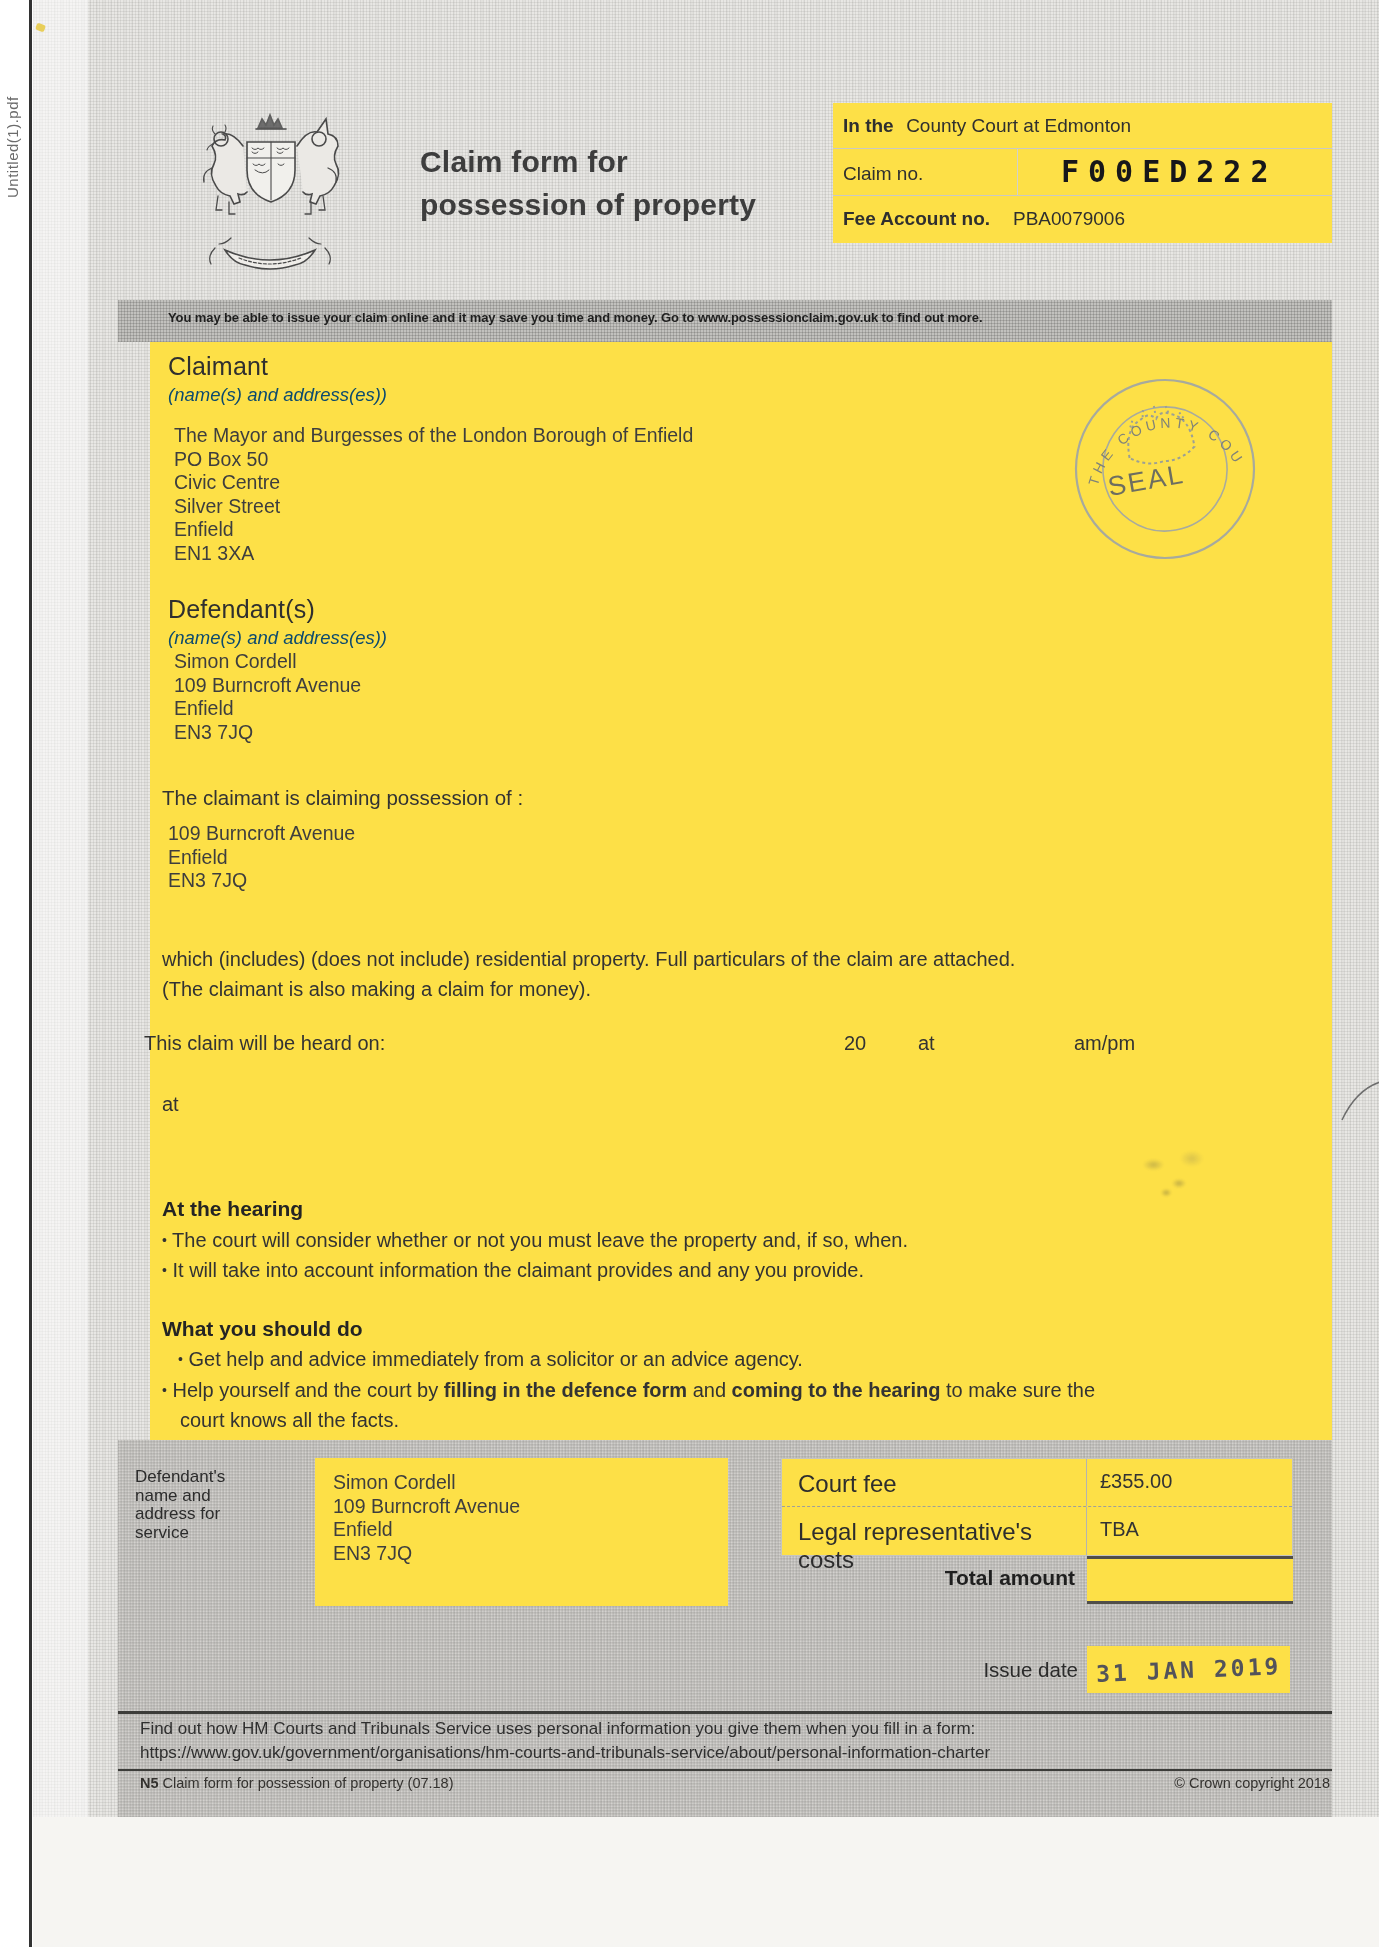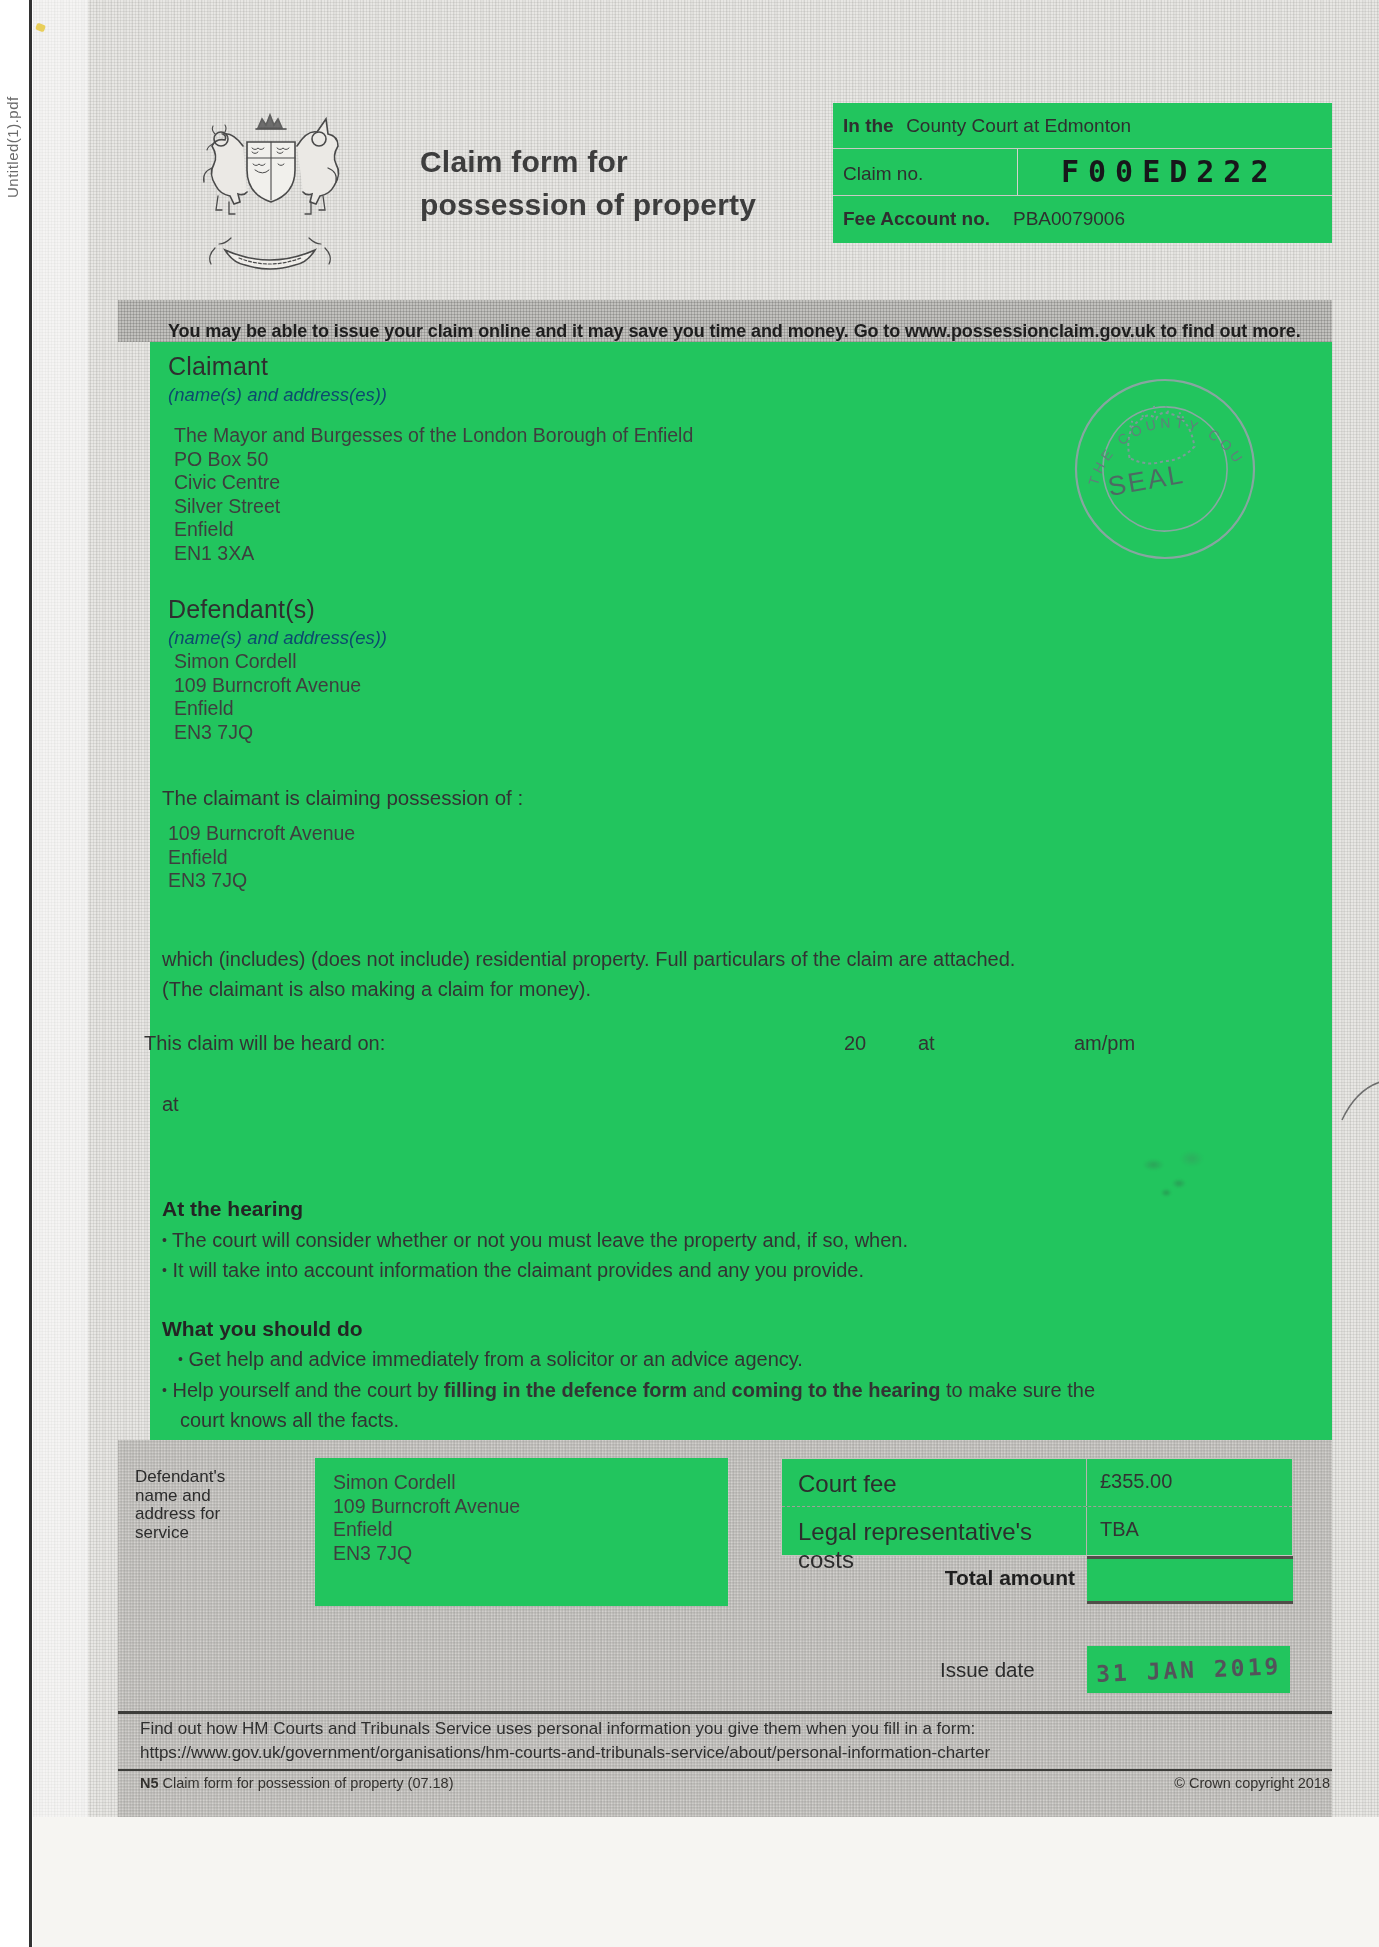--- a/index.html
+++ b/index.html
@@ -13,32 +13,32 @@
         repeating-linear-gradient(0deg,  rgba(110,110,105,.12) 0 1px, rgba(0,0,0,0) 1px 3px),
         repeating-linear-gradient(90deg, rgba(140,140,135,.07) 0 2px, rgba(0,0,0,0) 2px 7px);}
   .notice{background-color:#c2c1be;
       background-image:
         repeating-linear-gradient(90deg, rgba(60,60,58,.20) 0 1px, rgba(0,0,0,0) 1px 3px),
         repeating-linear-gradient(0deg,  rgba(60,60,58,.20) 0 1px, rgba(0,0,0,0) 1px 3px);}
   .band2{background-color:rgba(150,148,142,.26);
       background-image:
         repeating-linear-gradient(90deg, rgba(80,80,76,.14) 0 1px, rgba(0,0,0,0) 1px 3px),
         repeating-linear-gradient(0deg,  rgba(80,80,76,.14) 0 1px, rgba(0,0,0,0) 1px 3px);}
-  .whitebox{background:#22c55e;}
+  .whitebox{background:#fde047;}
   .pdf-label{writing-mode:vertical-rl;transform:rotate(180deg);font-size:15px;color:#6b6b6b;letter-spacing:.5px;}
   .title{font-size:30px;font-weight:bold;color:#3d3d3d;line-height:43px;letter-spacing:.2px;}
   .hlabel{font-size:19px;color:#2f2f2f;}
   .hbold{font-weight:bold;}
   .stamp-claim{font-family:"DejaVu Sans Mono",monospace;font-weight:bold;font-size:30px;letter-spacing:9px;color:#17171a;white-space:nowrap;}
   .sec-label{font-size:25px;color:#2f2f2f;letter-spacing:.2px;}
   .sec-sub{font-size:18.5px;font-style:italic;color:#0c4a6e;}
   .addr{font-size:19.5px;color:#3e3e3e;line-height:23.5px;white-space:nowrap;}
   .body-txt{font-size:20px;color:#333;white-space:nowrap;}
   .heading{font-size:21px;font-weight:bold;color:#242424;white-space:nowrap;}
-  .notice-txt{font-size:18px;font-weight:bold;color:#1e1e1e;white-space:nowrap;letter-spacing:-.1px;margin-top:11px;}
+  .notice-txt{font-size:13px;font-weight:bold;color:#1e1e1e;white-space:nowrap;letter-spacing:-.1px;}
   .svc-label{font-size:17px;color:#2c2c2c;line-height:18.5px;}
   .fee-row{display:flex;height:48px;box-sizing:border-box;}
   .fee-label{flex:1;padding:11px 0 0 16px;font-size:24px;color:#2d2d2d;box-sizing:border-box;}
   .fee-value{width:206px;border-left:1px solid #b5b4ae;padding:11px 0 0 13px;font-size:20px;color:#333;box-sizing:border-box;}
   .stamp-date{font-family:"DejaVu Sans Mono",monospace;font-size:23px;font-weight:600;letter-spacing:3px;color:#53535a;transform:rotate(-2.5deg);white-space:nowrap;}
   .footer-txt{font-size:17px;color:#2f2f2f;white-space:nowrap;}
   .tiny-txt{font-size:14.5px;color:#34322f;white-space:nowrap;}
   .rule{background:#3c3c39;}
   .smudge{background:
       radial-gradient(ellipse 18px 10px at 30% 40%, rgba(70,70,75,.45), rgba(0,0,0,0) 60%),
@@ -207,21 +207,21 @@
       <div class="fee-value">£355.00</div>
     </div>
     <div class="fee-row">
       <div class="fee-label">Legal representative's costs</div>
       <div class="fee-value">TBA</div>
     </div>
   </div>
   <div class="abs hbold" style="left:830px;width:245px;top:1566px;text-align:right;font-size:21px;color:#1f1f1f;">Total amount</div>
   <div class="abs whitebox" style="left:1087px;top:1556px;width:206px;height:42px;border-top:3px solid #504e49;border-bottom:3px solid #504e49;"></div>
 
-  <div class="abs" style="left:940px;width:138px;top:1658px;font-size:20.5px;color:#2b2b2b;">Issue date</div>
+  <div class="abs" style="left:940px;width:138px;top:1658px;text-align:right;font-size:20.5px;color:#2b2b2b;">Issue date</div>
   <div class="abs whitebox" style="left:1087px;top:1646px;width:203px;height:47px;display:flex;align-items:center;justify-content:center;">
     <span class="stamp-date">31 JAN 2019</span>
   </div>
 
   <div class="abs rule" style="left:118px;top:1711px;width:1214px;height:3px;"></div>
   <div class="abs footer-txt" style="left:140px;top:1719px;">Find out how HM Courts and Tribunals Service uses personal information you give them when you fill in a form:</div>
   <div class="abs footer-txt" style="left:140px;top:1743px;">https://www.gov.uk/government/organisations/hm-courts-and-tribunals-service/about/personal-information-charter</div>
   <div class="abs rule" style="left:118px;top:1769px;width:1214px;height:2px;"></div>
   <div class="abs tiny-txt" style="left:140px;top:1775px;">
     <span class="hbold">N5</span><span> Claim form for possession of property (07.18)</span>

